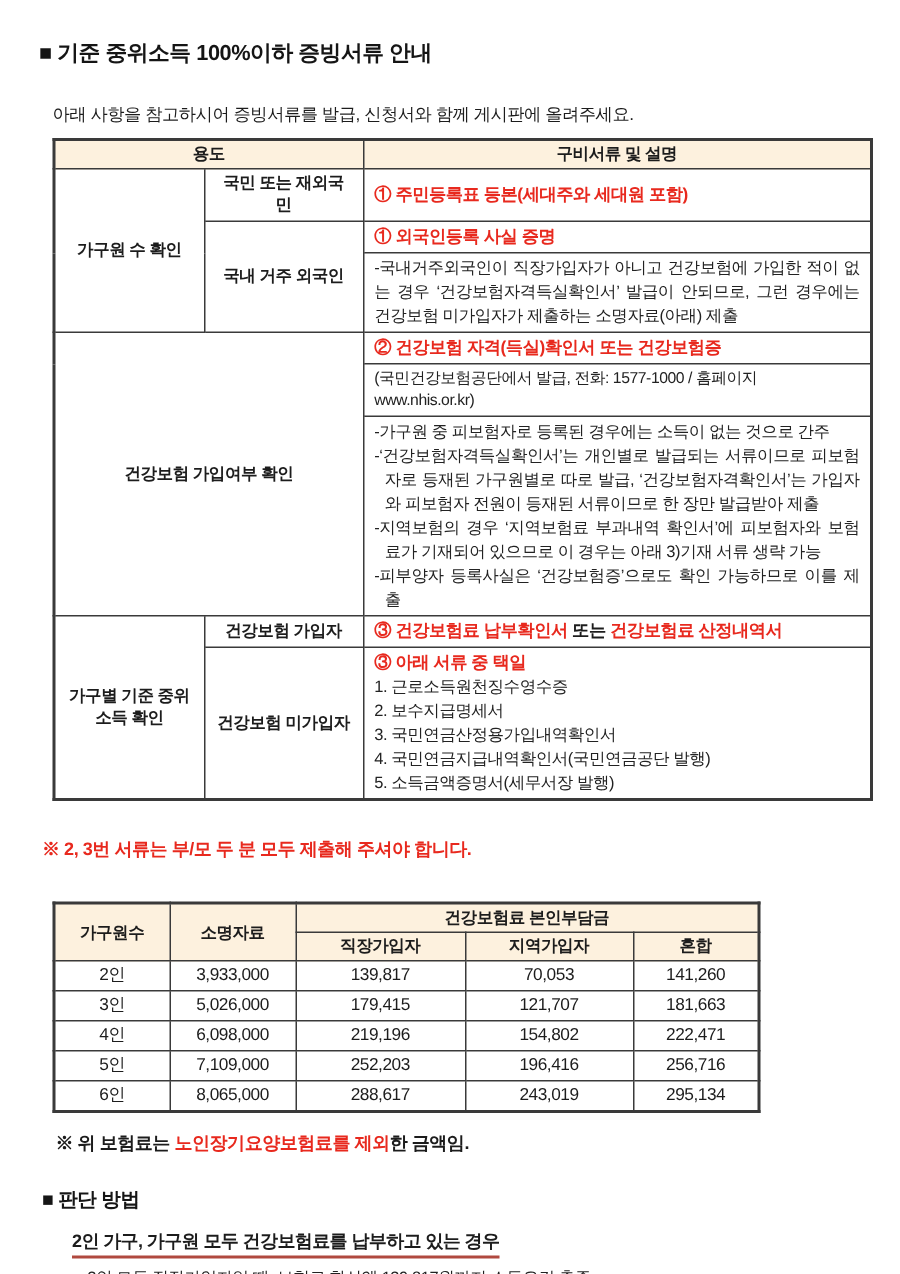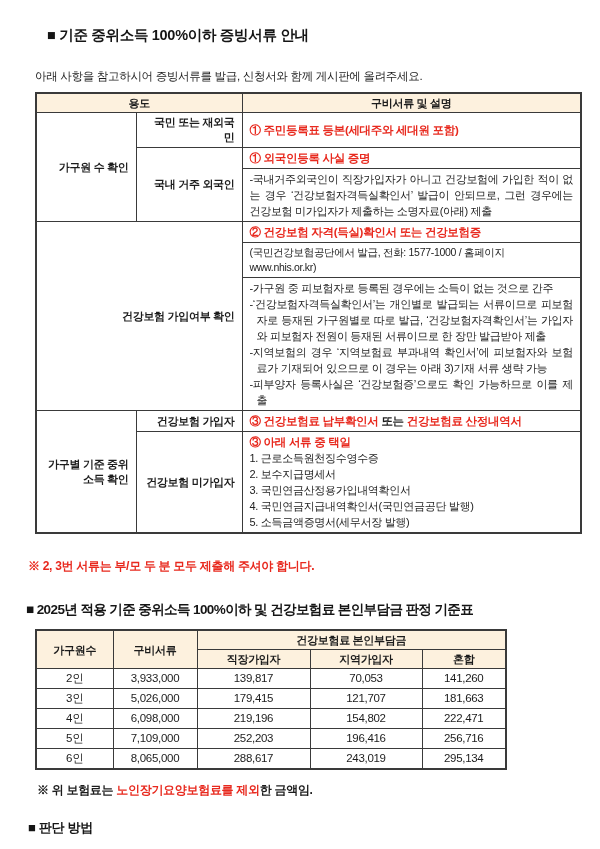--- a/index.html
+++ b/index.html
@@ -6,30 +6,30 @@
   .doc{
     width:600px;min-height:849px;background:#fff;box-sizing:border-box;
     padding:26px 18px 20px 26px;
     font-family:"Liberation Sans",sans-serif;
     color:#1c1c1c;-webkit-font-smoothing:antialiased;
   }
   .red{color:var(--accent-red,#e8291e);margin-top:36px;}
   .sec-title{font-weight:700;font-size:14.5px;letter-spacing:-0.3px;color:#151515;}
   .s2-title{font-size:13.5px;letter-spacing:-0.6px;}
   .intro{font-size:11.5px;margin:24px 0 8px 9px;letter-spacing:-0.3px;}
-  .s1-title{margin-left:21px;}
+  .s1-title{margin-left:0;}
 
   table{border-collapse:collapse;table-layout:fixed;margin-left:9px;
         border:2px solid #3a3a3a;}
   .t1{width:547px;}
   .t2{width:472px;margin-top:10px;}
   th,td{border:1px solid #3a3a3a;font-size:11px;letter-spacing:-0.3px;}
   th{background:var(--table-header-bg,#fdf1de);font-weight:700;padding:2px 4px;line-height:14px;}
   .t1 td{padding:2px 7px;vertical-align:middle;}
-  .lbl{text-align:right;font-weight:700;line-height:15px;padding:2px 3px;}
+  .lbl{text-align:center;font-weight:700;line-height:15px;padding:2px 3px;}
   .redhead{color:var(--accent-red,#e8291e);font-weight:700;font-size:11.5px;line-height:16px;}
   .blk{color:#1c1c1c;}
   .body{line-height:16px;color:#222;}
   .just{text-align:justify;}
   .small{font-size:10.5px;line-height:15px;}
   .hang{padding-left:7px;text-indent:-7px;}
   .t2 th,.t2 td{text-align:center;}
   .t2 td{padding:2px 4px;line-height:15px;font-size:11.5px;}
 
   .note1{margin:24px 0 0 2px;font-size:12px;font-weight:700;letter-spacing:-0.3px;}
@@ -107,34 +107,33 @@
           <div>4. 국민연금지급내역확인서(국민연금공단 발행)</div>
           <div>5. 소득금액증명서(세무서장 발행)</div>
         </td>
       </tr>
     </tbody>
   </table>
 
   <div class="note1 red">※ 2, 3번 서류는 부/모 두 분 모두 제출해 주셔야 합니다.</div>
 
   <div class="s2-block">
-    <div class="sec-title s2-title">■ 2025년 적용 기준 중위소득 100%이하 및 건강보험료 본인부담금 판정 기준표</div>
 
     <table class="t2">
       <colgroup>
           <col style="width:77px">
           <col style="width:84px">
           <col style="width:113px">
           <col style="width:112px">
           <col>
         </colgroup>
       <tbody>
         <tr>
           <th rowspan="2">가구원수</th>
-          <th rowspan="2">구비서류</th>
+          <th rowspan="2">소명자료</th>
           <th colspan="3">건강보험료 본인부담금</th>
         </tr>
         <tr>
           <th>직장가입자</th>
           <th>지역가입자</th>
           <th>혼합</th>
         </tr>
         <tr>
           <td>2인</td>
           <td>3,933,000</td>

